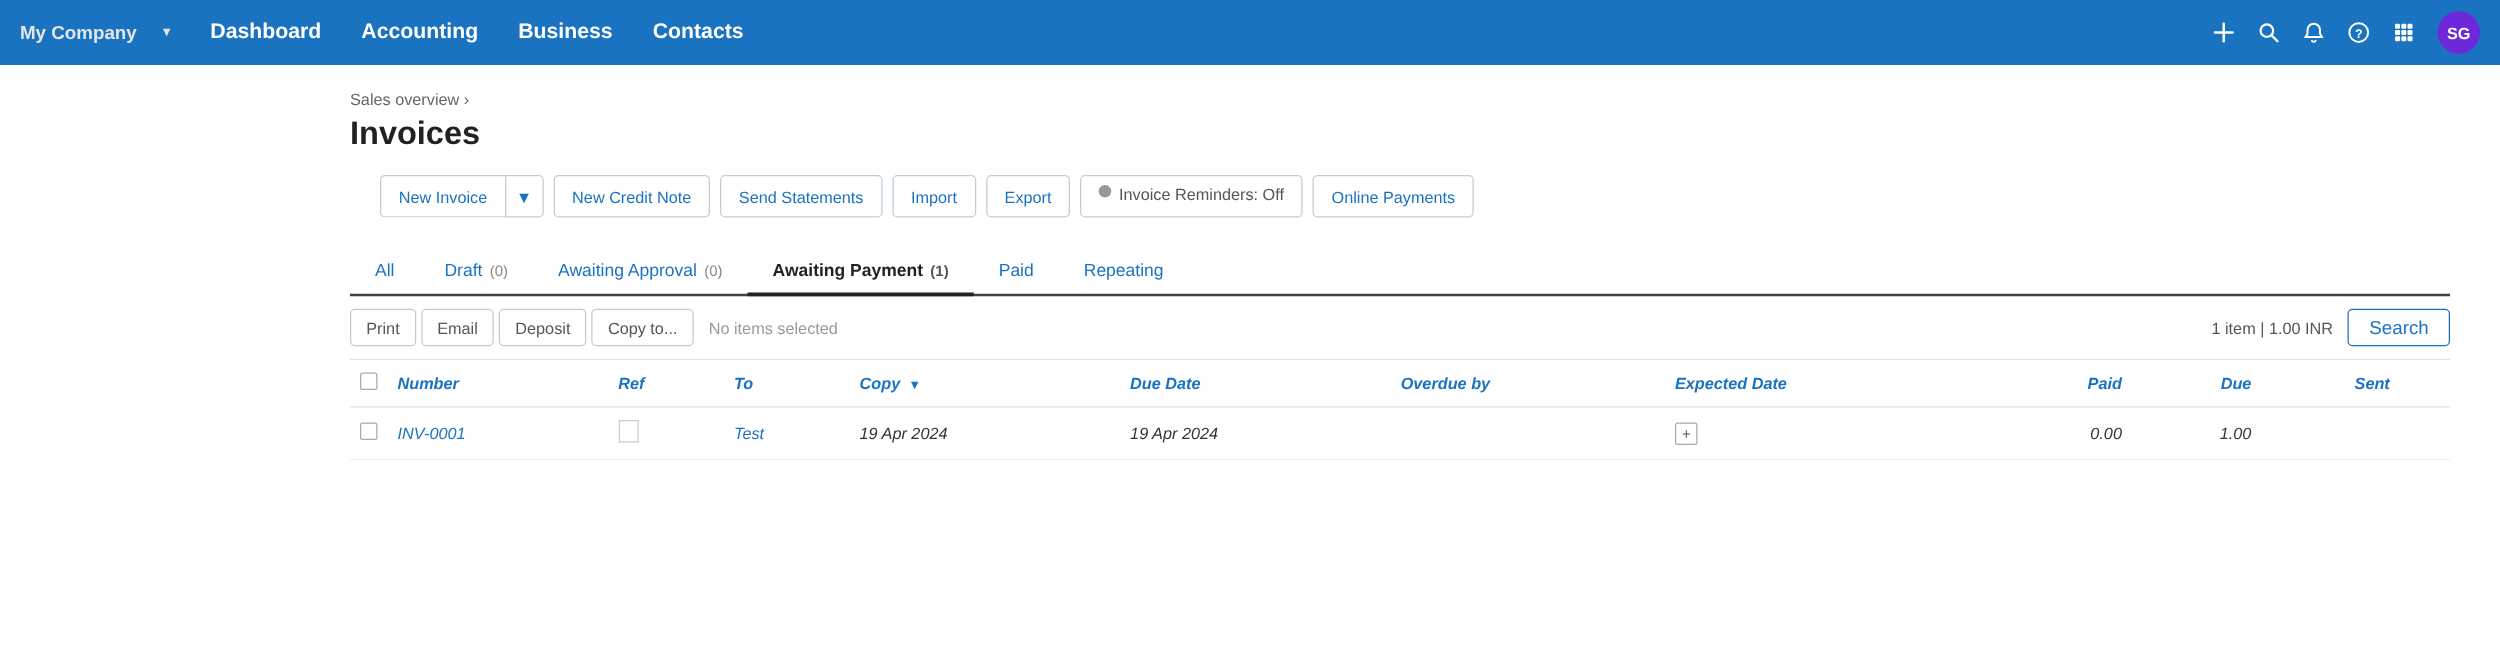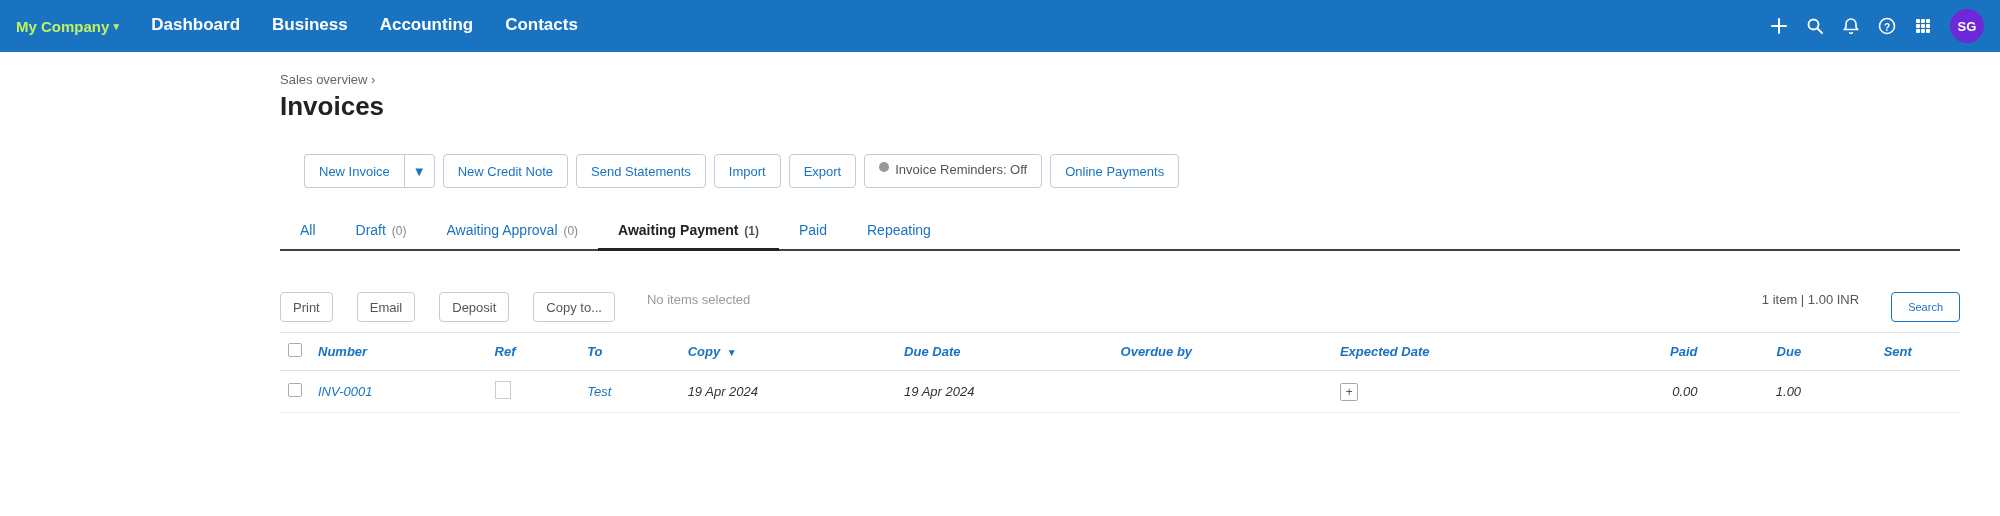--- a/index.html
+++ b/index.html
@@ -10,22 +10,22 @@
       background: #1a73c1;
       height: 52px;
       display: flex;
       align-items: center;
       padding: 0 16px;
       gap: 0;
     }
     .topnav-brand {
       display: flex;
       align-items: center;
-      gap: 2px;
-      color: #bef264;
+      gap: 19px;
+      color: #e5e5e5;
       font-weight: 700;
       font-size: 15px;
       padding: 0 14px 0 0;
       cursor: pointer;
       white-space: nowrap;
     }
     .topnav-brand .chevron { font-size: 10px; }
     .topnav-links {
       display: flex;
       align-items: center;
@@ -79,21 +79,21 @@
       color: #1a73c1;
       font-size: 13px;
       margin-bottom: 4px;
       cursor: pointer;
     }
     .breadcrumb span { color: #666; }
     .page-title {
       font-size: 26px;
       font-weight: 700;
       color: #222;
-      margin-bottom: 32px;
+      margin-bottom: 18px;
     }
 
     
     .toolbar {
       display: flex;
       align-items: center;
       gap: 8px;
       margin-bottom: 24px;
       flex-wrap: wrap;
     }
@@ -159,24 +159,24 @@
     }
     .tab.active {
       color: #222;
       font-weight: 700;
       border-bottom-color: #222;
     }
 
     
     .table-toolbar {
       display: flex;
+      align-items: center;
       padding: 10px 0;
-      gap: 24px;
+      gap: 4px;
       border-bottom: 1px solid #e5e5e5;
-      margin-top: 31px;
     }
     .table-toolbar .btn-sm {
       border: 1px solid #c0cdd8;
       background: #fff;
       color: #555;
       font-size: 13px;
       padding: 5px 12px;
       border-radius: 4px;
       cursor: pointer;
       height: 30px;
@@ -189,21 +189,21 @@
     }
     .item-count {
       color: #555;
       font-size: 13px;
       margin-right: 8px;
     }
     .btn-search {
       border: 1px solid #1a73c1;
       background: #fff;
       color: #1a73c1;
-      font-size: 11px;
+      font-size: 15px;
       padding: 5px 16px;
       border-radius: 4px;
       cursor: pointer;
       height: 30px;
       font-weight: 500;
     }
 
     
     .data-table {
       width: 100%;
@@ -268,22 +268,22 @@
 </head>
 <body>
 
 <nav class="topnav">
   <div class="topnav-brand">
     <span>My Company</span>
     <span class="chevron">▼</span>
   </div>
   <div class="topnav-links">
     <a class="topnav-link">Dashboard</a>
+    <a class="topnav-link">Accounting</a>
     <a class="topnav-link">Business</a>
-    <a class="topnav-link">Accounting</a>
     <a class="topnav-link">Contacts</a>
   </div>
   <div class="topnav-actions">
     <span class="topnav-icon">
       <svg width="18" height="18" viewBox="0 0 18 18" fill="none">
           <line x1="9" y1="2" x2="9" y2="16" stroke="white" stroke-width="2" stroke-linecap="round"></line>
           <line x1="2" y1="9" x2="16" y2="9" stroke="white" stroke-width="2" stroke-linecap="round"></line>
         </svg>
     </span>
     <span class="topnav-icon">

